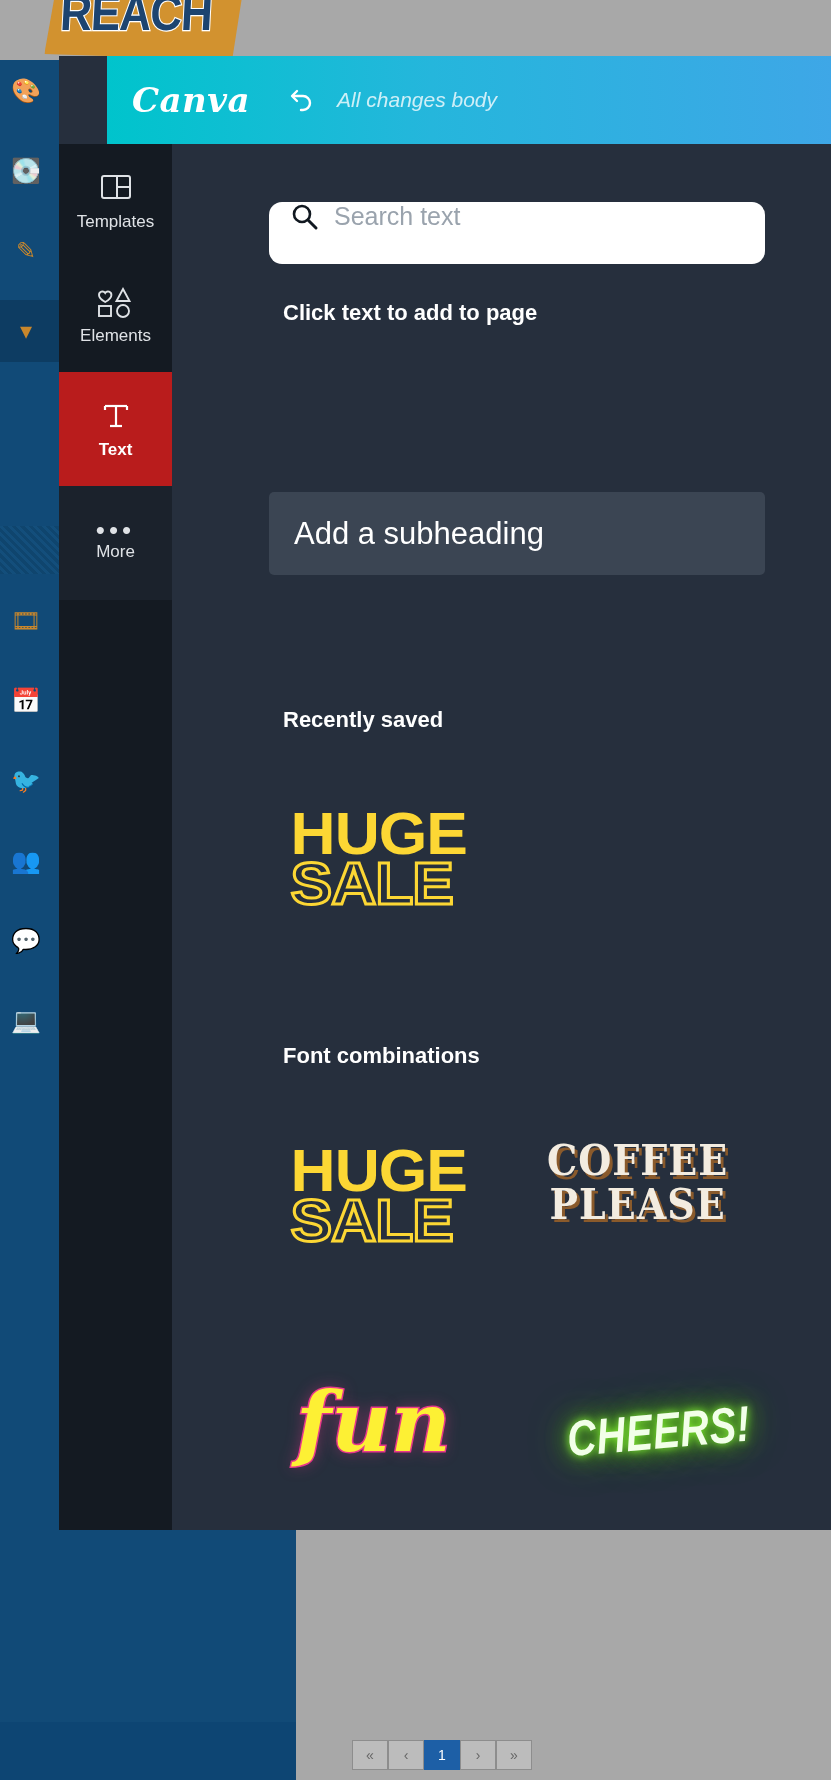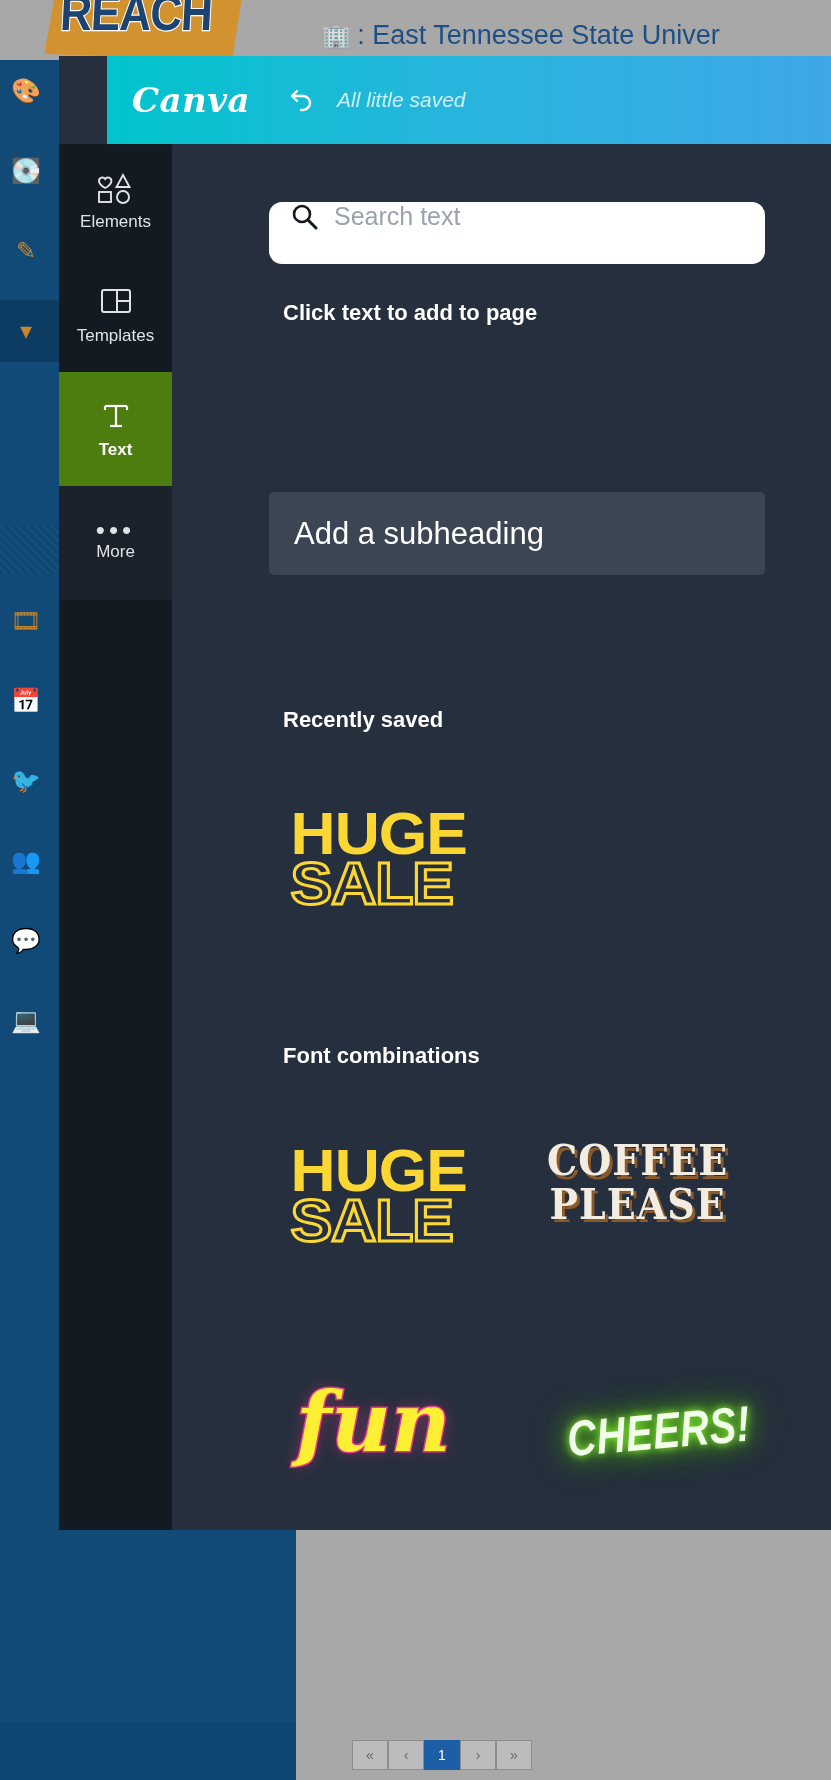--- a/index.html
+++ b/index.html
@@ -111,21 +111,21 @@
   .tool-rail {
     position: absolute; left: 0; top: 88px; width: 113px; height: 1386px;
     background: #141a22;
   }
   .tool-item {
     width: 113px; height: 114px;
     display: flex; flex-direction: column; align-items: center; justify-content: center;
     gap: 7px; color: #dfe2e6; cursor: pointer;
   }
   .tool-item .tlabel { font-size: 17px; }
-  .tool-item.active { background: #4d7c0f; color: #ffffff; }
+  .tool-item.active { background: #b91c1c; color: #ffffff; }
   .tool-item.active .tlabel { font-weight: bold; }
   .tool-item.more { background: #1b222c; }
   .dots { letter-spacing: 4px; font-size: 26px; line-height: 10px; }
 
   
   .panel {
     position: absolute; left: 113px; top: 88px;
     width: 659px; height: 1386px;
     background: #262f3d;
   }
@@ -210,24 +210,20 @@
 
 <div id="root">
 
   <div class="bg-page">
 
     <div class="bg-topbar">
       <div class="reach-logo">
         <div class="slab"></div>
         <div class="word">REACH</div>
       </div>
-      <div class="bg-title">
-        <span class="bldg">🏢</span>
-        <span>: East Tennessee State Univer</span>
-      </div>
     </div>
 
     <div class="bg-sidebar">
       <div class="bg-sb-item" style="top:0px">
           <span class="ic">🎨</span>
           <span>D</span>
         </div>
       <div class="bg-sb-item" style="top:80px">
           <span class="ic">💽</span>
           <span>F</span>
@@ -284,42 +280,42 @@
   <div class="canva-overlay">
 
     <div class="canva-header">
       <div class="canva-logo">Canva</div>
       <div class="undo-btn">
         <svg width="32" height="32" viewBox="0 0 32 32">
           <path d="M10 12 H20 a7 7 0 0 1 0 14 h-2" fill="none" stroke="#ffffff" stroke-width="2.4" stroke-linecap="round"></path>
           <polyline points="14,7 9,12 14,17" fill="none" stroke="#ffffff" stroke-width="2.4" stroke-linecap="round" stroke-linejoin="round"></polyline>
         </svg>
       </div>
-      <div class="save-status">All little saved</div>
+      <div class="save-status">All changes body</div>
     </div>
 
     <div class="tool-rail">
+
+      <div class="tool-item">
+        <svg width="34" height="34" viewBox="0 0 34 34">
+          <rect x="3" y="5" width="28" height="22" rx="2" fill="none" stroke="#dfe2e6" stroke-width="2"></rect>
+          <line x1="18" y1="5" x2="18" y2="27" stroke="#dfe2e6" stroke-width="2"></line>
+          <line x1="18" y1="16" x2="31" y2="16" stroke="#dfe2e6" stroke-width="2"></line>
+        </svg>
+        <div class="tlabel">Templates</div>
+      </div>
 
       <div class="tool-item">
         <svg width="42" height="34" viewBox="0 0 42 34">
           <path d="M4 10 a3.4 3.4 0 0 1 6.2-2 a3.4 3.4 0 0 1 6.2 2 c0 3.6-6.2 7-6.2 7 S4 13.6 4 10z" fill="none" stroke="#dfe2e6" stroke-width="1.9"></path>
           <polygon points="28,4 34.5,16 21.5,16" fill="none" stroke="#dfe2e6" stroke-width="1.9"></polygon>
           <rect x="4" y="21" width="12" height="10" fill="none" stroke="#dfe2e6" stroke-width="1.9"></rect>
           <circle cx="28" cy="26" r="6" fill="none" stroke="#dfe2e6" stroke-width="1.9"></circle>
         </svg>
         <div class="tlabel">Elements</div>
-      </div>
-
-      <div class="tool-item">
-        <svg width="34" height="34" viewBox="0 0 34 34">
-          <rect x="3" y="5" width="28" height="22" rx="2" fill="none" stroke="#dfe2e6" stroke-width="2"></rect>
-          <line x1="18" y1="5" x2="18" y2="27" stroke="#dfe2e6" stroke-width="2"></line>
-          <line x1="18" y1="16" x2="31" y2="16" stroke="#dfe2e6" stroke-width="2"></line>
-        </svg>
-        <div class="tlabel">Templates</div>
       </div>
 
 
       <div class="tool-item active">
         <svg width="34" height="34" viewBox="0 0 34 34">
           <line x1="6" y1="7" x2="28" y2="7" stroke="#ffffff" stroke-width="2.2"></line>
           <line x1="6" y1="7" x2="6" y2="11" stroke="#ffffff" stroke-width="2.2"></line>
           <line x1="28" y1="7" x2="28" y2="11" stroke="#ffffff" stroke-width="2.2"></line>
           <line x1="17" y1="7" x2="17" y2="27" stroke="#ffffff" stroke-width="2.2"></line>
           <line x1="11" y1="27" x2="23" y2="27" stroke="#ffffff" stroke-width="2.2"></line>

